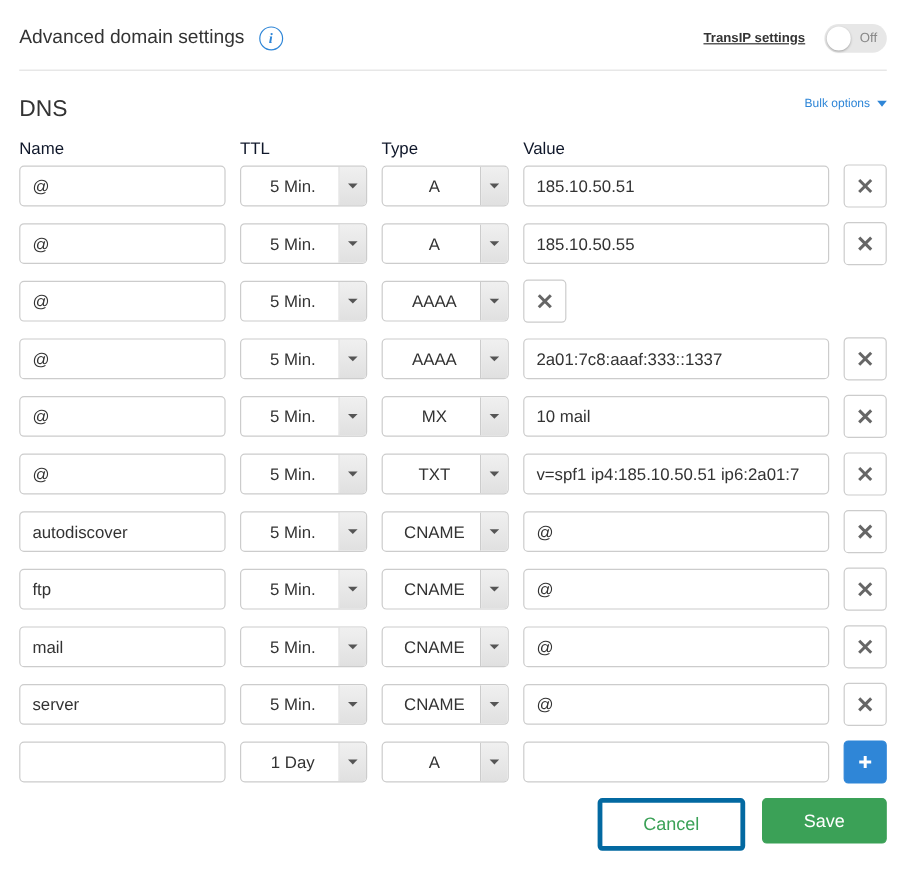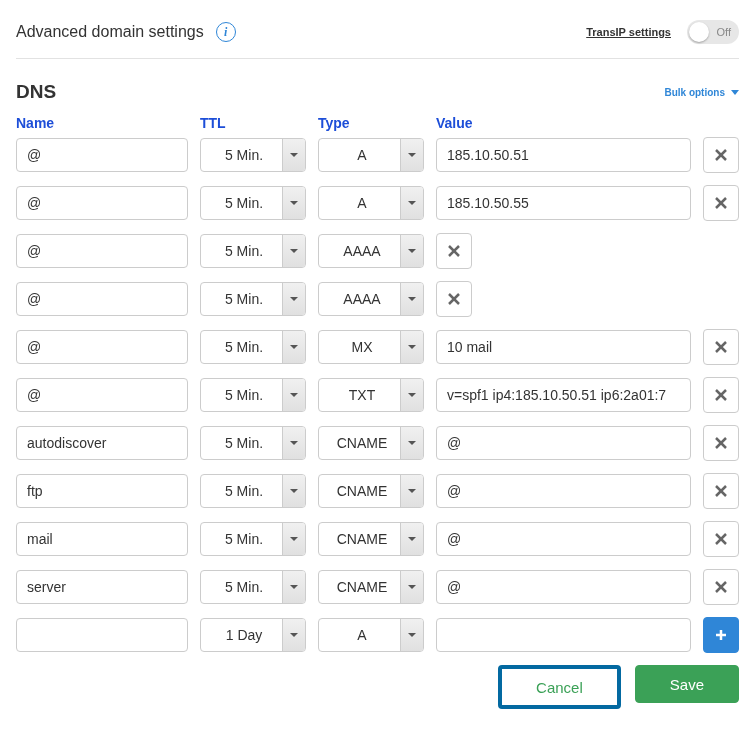--- a/index.html
+++ b/index.html
@@ -81,24 +81,23 @@
     width: 20px;
     height: 20px;
     border-radius: 50%;
     background: #fff;
     box-shadow: 0 1px 2px rgba(0,0,0,0.3);
   }
 
   .section-head {
     display: flex;
     justify-content: space-between;
-    align-items: center;
+    align-items: flex-start;
     margin-top: 22px;
     margin-bottom: 12px;
-    font-weight: bold;
   }
   .section-title {
     font-size: 19px;
     color: #333;
   }
   .bulk-link {
     color: #2F86D7;
     font-size: 10px;
     cursor: pointer;
     display: flex;
@@ -121,23 +120,23 @@
     gap: 12px;
     margin-bottom: 12px;
   }
   .dns-head { margin-bottom: 6px; }
   .col-name  { flex: 0 0 172px; }
   .col-ttl   { flex: 0 0 106px; }
   .col-type  { flex: 0 0 106px; }
   .col-value { flex: 1 1 auto; }
   .col-action{ flex: 0 0 34px; }
   .dns-head > div {
-    font-weight: bold;
+    font-weight: normal;
     font-size: 14px;
-    color: #1d4ed8;
+    color: #0f172a;
   }
 
   .field {
     width: 100%;
     height: 34px;
     box-sizing: border-box;
     border: 1px solid #ccc;
     border-radius: 4px;
     padding: 0 10px;
     font-size: 14px;
@@ -356,20 +355,23 @@
     </div>
   </div>
     <div class="col-type select-wrap">
     <input class="field" value="AAAA" readonly="" style="">
     <div class="select-btn">
       <svg viewBox="0 0 10 10">
                 <path d="M1 3 L5 7 L9 3 Z"></path>
               </svg>
     </div>
   </div>
+    <div class="col-value">
+    <input class="field" value="2a01:7c8:aaaf:333::1337" style="">
+  </div>
     <div class="col-action">
       <div class="row-btn">
               <svg viewBox="0 0 14 14">
                 <line x1="2" y1="2" x2="12" y2="12"></line>
                 <line x1="12" y1="2" x2="2" y2="12"></line>
               </svg>
             </div>
     </div>
   </div>
         <div class="dns-row">

